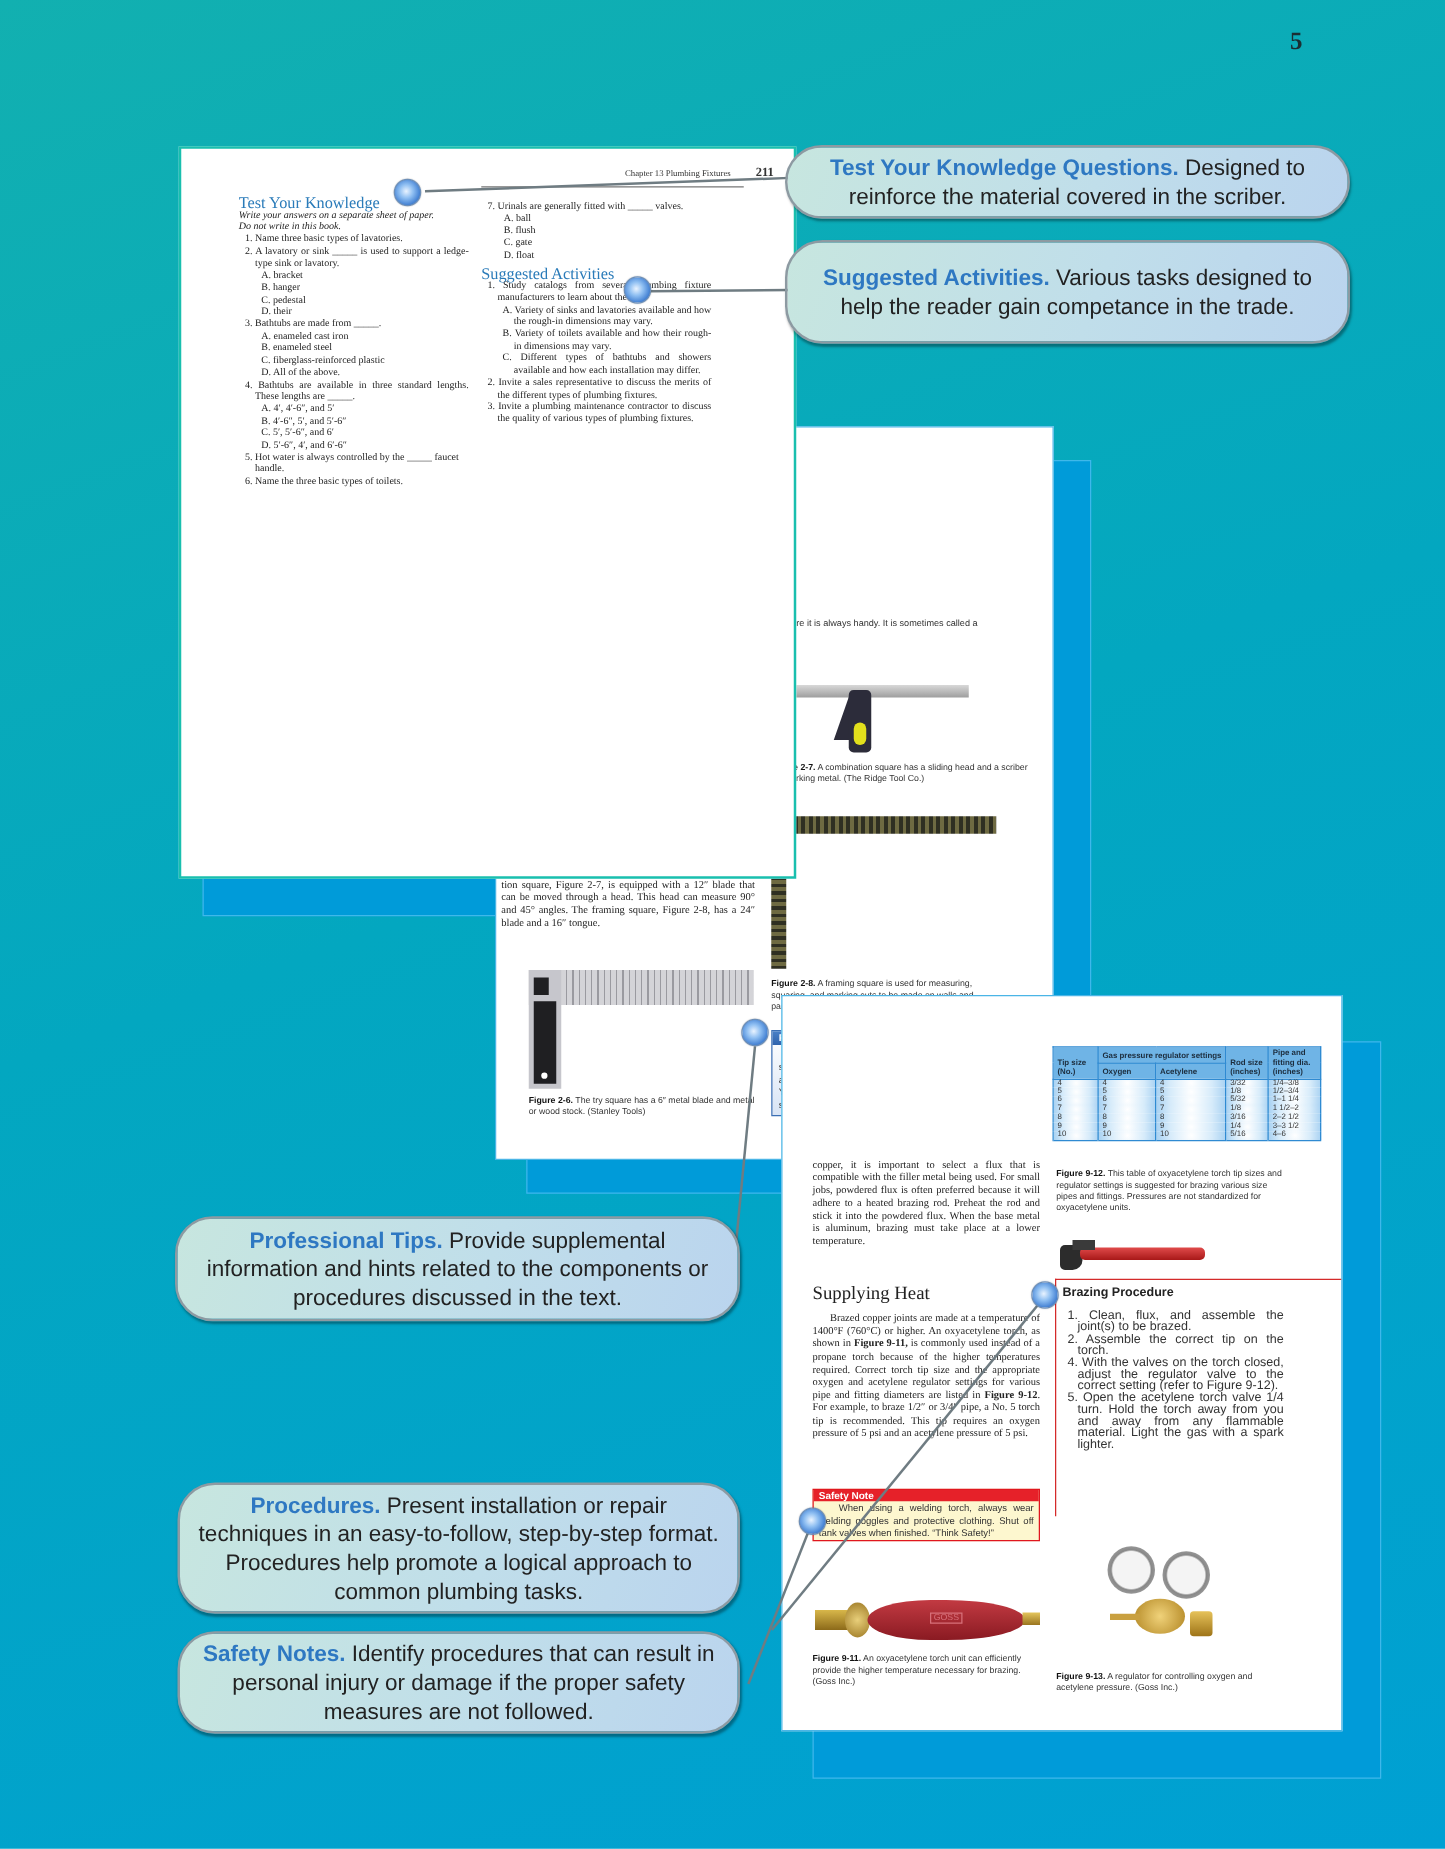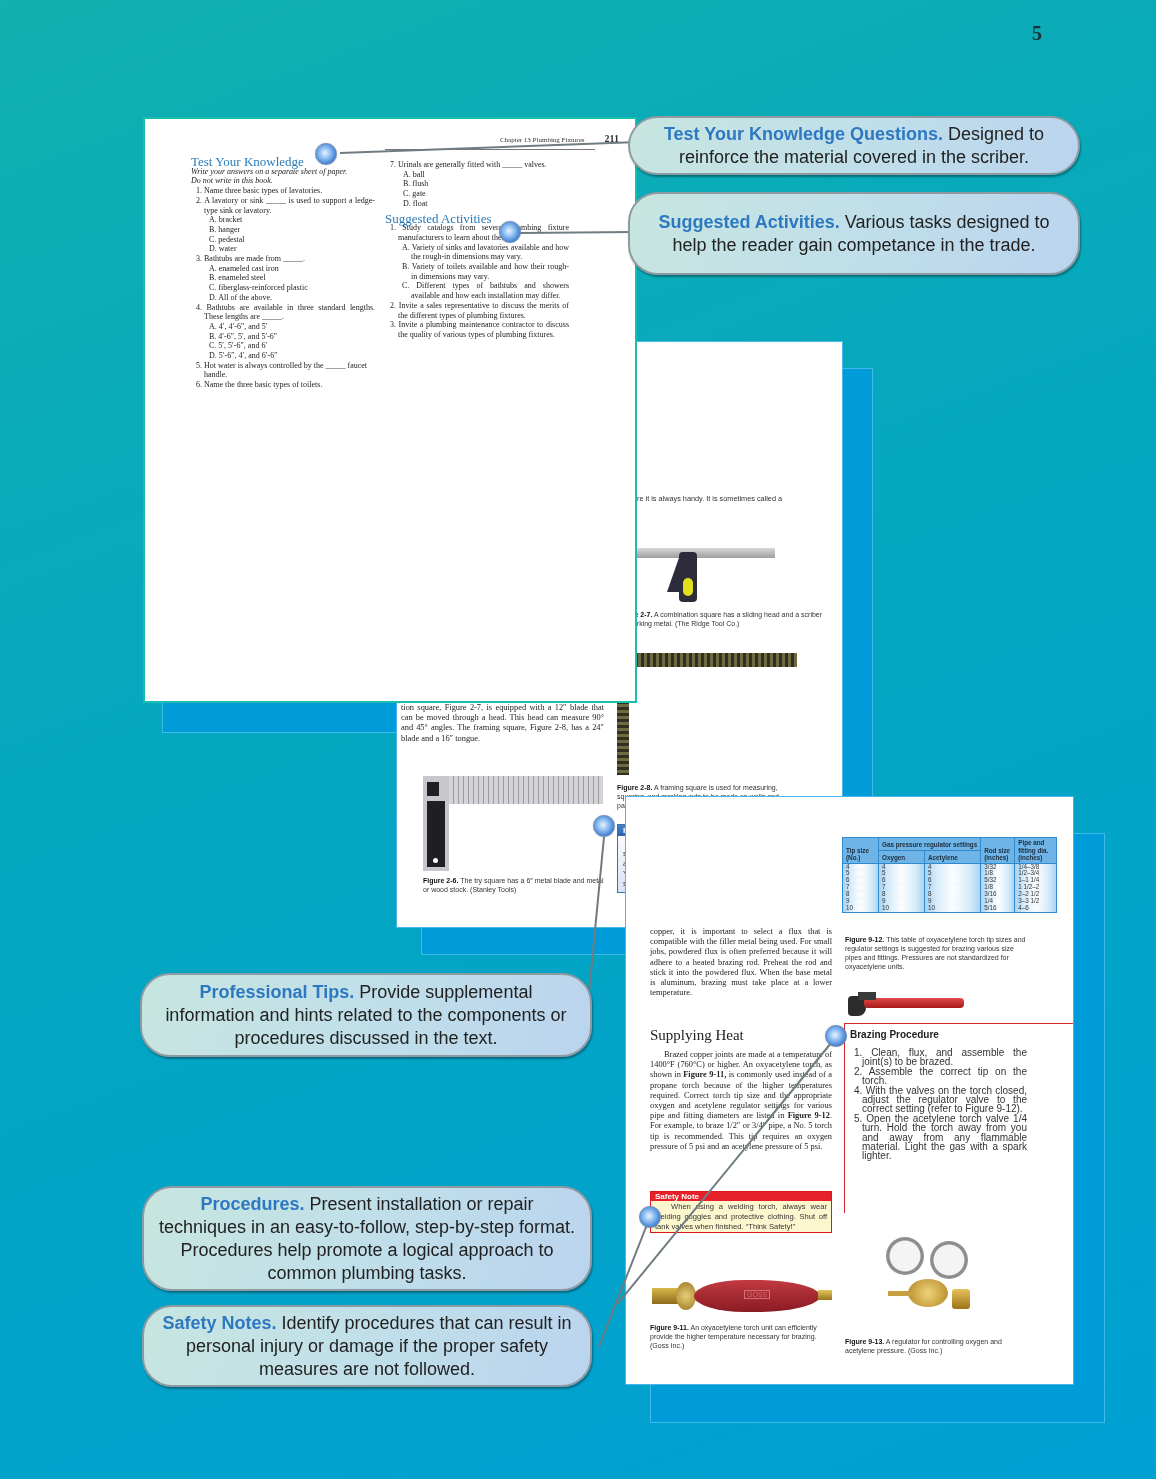--- a/index.html
+++ b/index.html
@@ -169,21 +169,21 @@
 
   <div class="abs serif col" style="left:46px; top:38px; width:184px;">
     <div class="h-section">Test Your Knowledge</div>
     <div class="italic">Write your answers on a separate sheet of paper.</div>
     <div class="italic">Do not write in this book.</div>
     <div class="q"><span>1.</span> <span>Name three basic types of lavatories.</span></div>
     <div class="q" style="text-align:justify;"><span>2.</span> <span>A lavatory or sink _____ is used to support a ledge-type sink or lavatory.</span></div>
     <div class="opt">A. bracket</div>
     <div class="opt">B. hanger</div>
     <div class="opt">C. pedestal</div>
-    <div class="opt">D. water</div>
+    <div class="opt">D. their</div>
     <div class="q"><span>3.</span> <span>Bathtubs are made from _____.</span></div>
     <div class="opt">A. enameled cast iron</div>
     <div class="opt">B. enameled steel</div>
     <div class="opt">C. fiberglass-reinforced plastic</div>
     <div class="opt">D. All of the above.</div>
     <div class="q" style="text-align:justify;"><span>4.</span> <span>Bathtubs are available in three standard lengths. These lengths are _____.</span></div>
     <div class="opt">A. 4′, 4′-6″, and 5′</div>
     <div class="opt">B. 4′-6″, 5′, and 5′-6″</div>
     <div class="opt">C. 5′, 5′-6″, and 6′</div>
     <div class="opt">D. 5′-6″, 4′, and 6′-6″</div>

